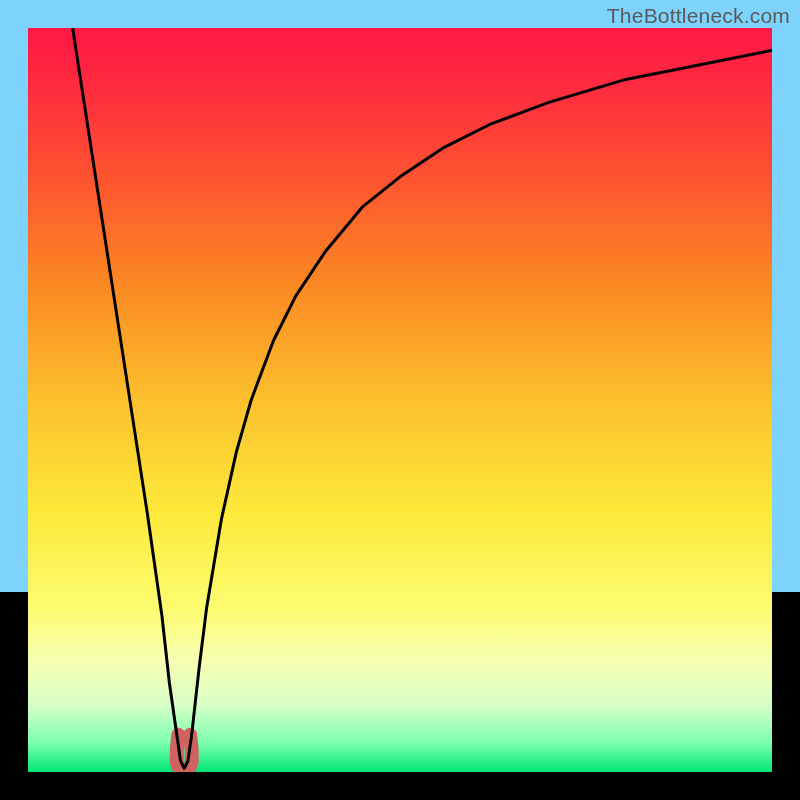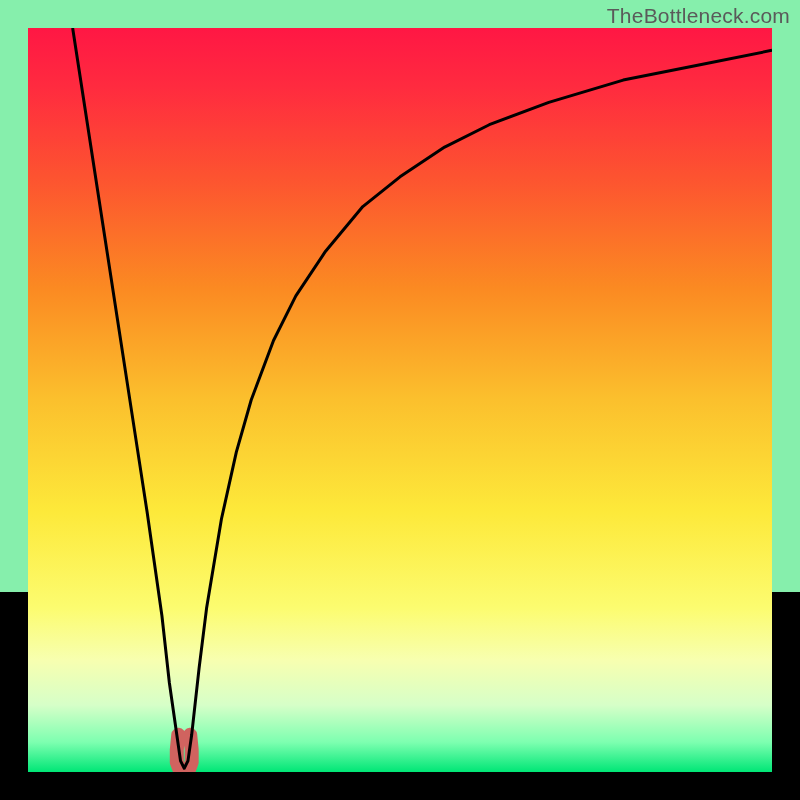--- a/index.html
+++ b/index.html
@@ -8,21 +8,21 @@
     width: 800px;
     height: 800px;
     overflow: hidden;
     background: #000;
     font-family: Arial, Helvetica, sans-serif;
   }
   .frame {
     position: absolute;
     top: 0; left: 0;
     width: 800px; height: 592px;
-    background: #86efac;
+    background: #7dd3fc;
   }
   .plot {
     position: absolute;
     top: 28px;
     left: 28px;
     width: 744px;
     height: 744px;
     overflow: hidden;
   }
   .watermark {

